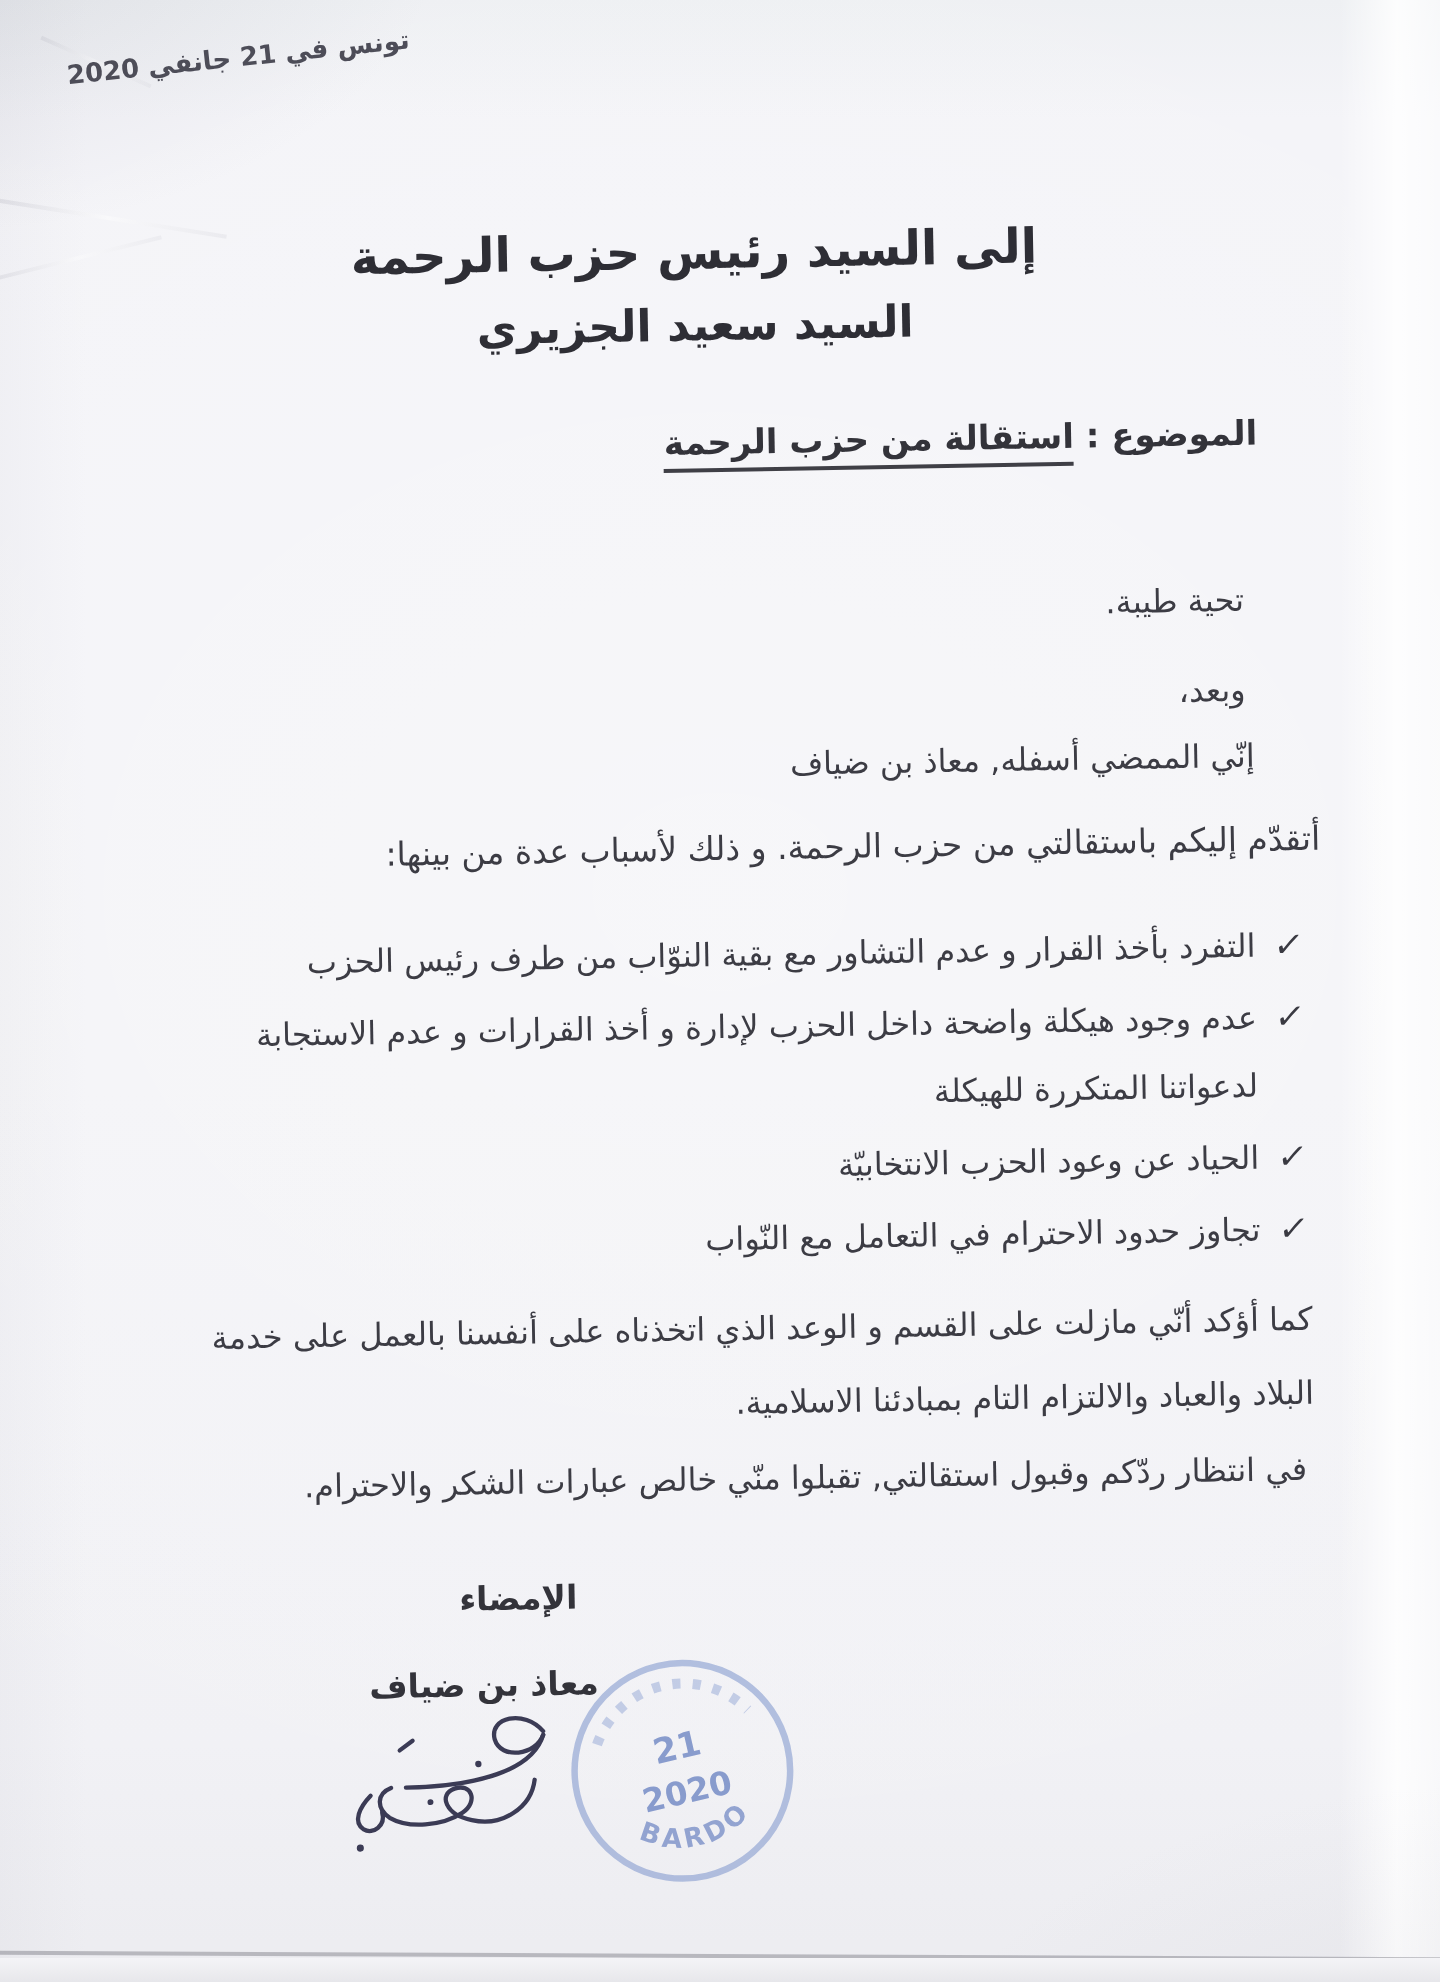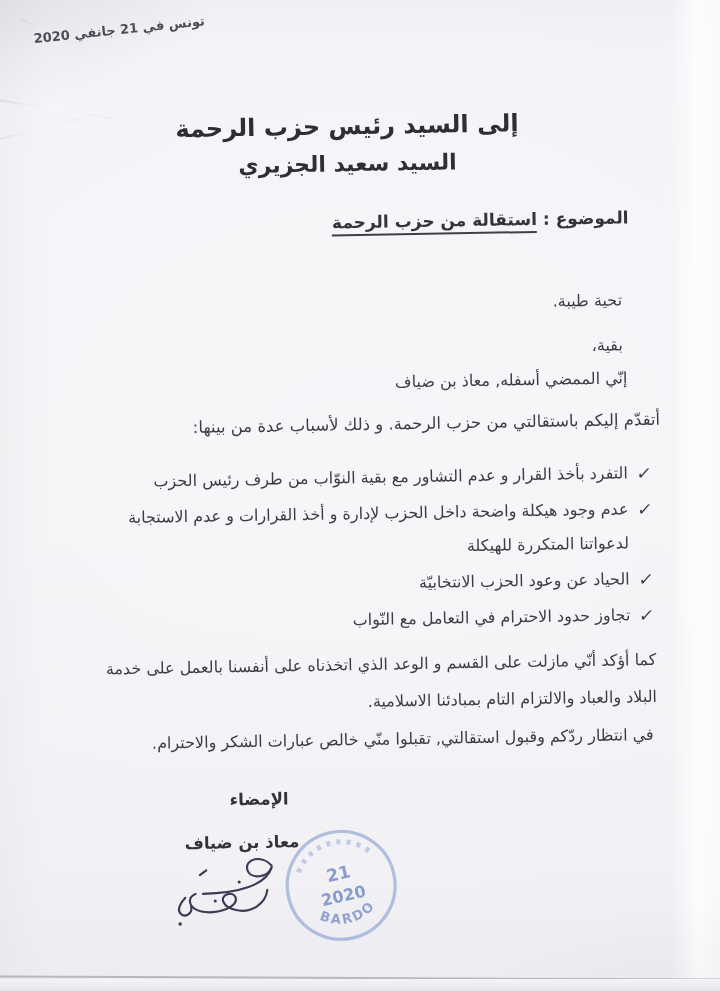--- a/index.html
+++ b/index.html
@@ -71,21 +71,21 @@
       <div class="r2">السيد سعيد الجزيري</div>
     </div>
 
     <div class="abs subject">
       <span>الموضوع :</span>
       <span> </span>
       <span class="value">استقالة من حزب الرحمة</span>
     </div>
 
     <div class="abs greeting">تحية طيبة.</div>
-    <div class="abs opener">بقية،</div>
+    <div class="abs opener">وبعد،</div>
     <div class="abs intro">إنّي الممضي أسفله, معاذ بن ضياف</div>
     <div class="abs statement">أتقدّم إليكم باستقالتي من حزب الرحمة. و ذلك لأسباب عدة من بينها:</div>
 
     <ul class="reasons">
       <li>
         <span class="check">✓</span>
         <span class="rt">التفرد بأخذ القرار و عدم التشاور مع بقية النوّاب من طرف رئيس الحزب</span>
       </li>
       <li>
         <span class="check">✓</span>

